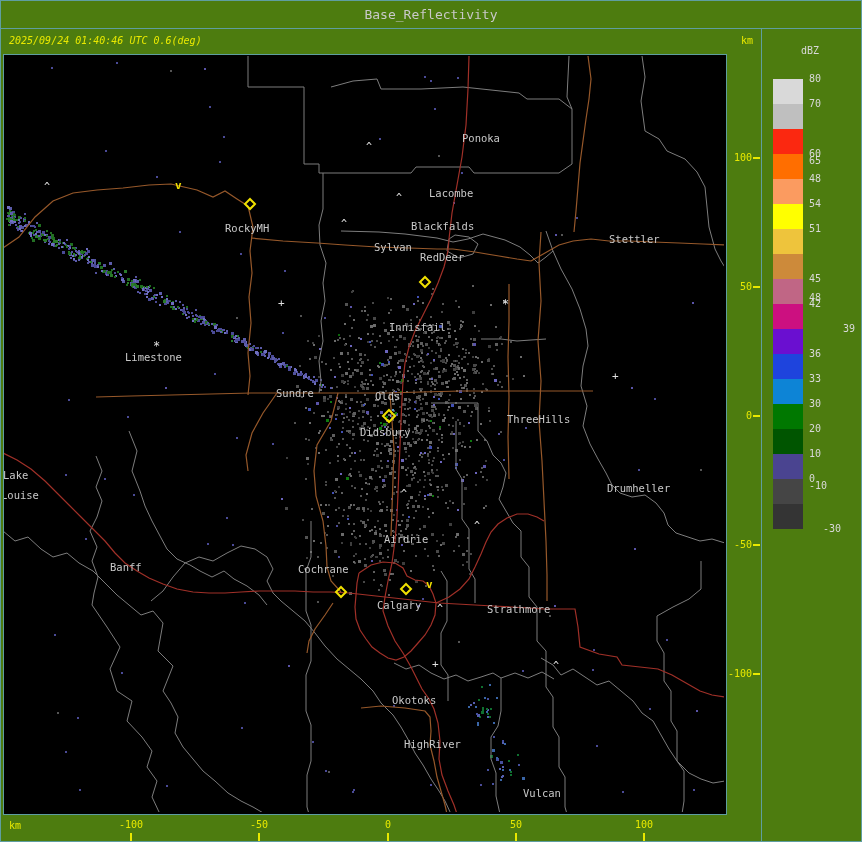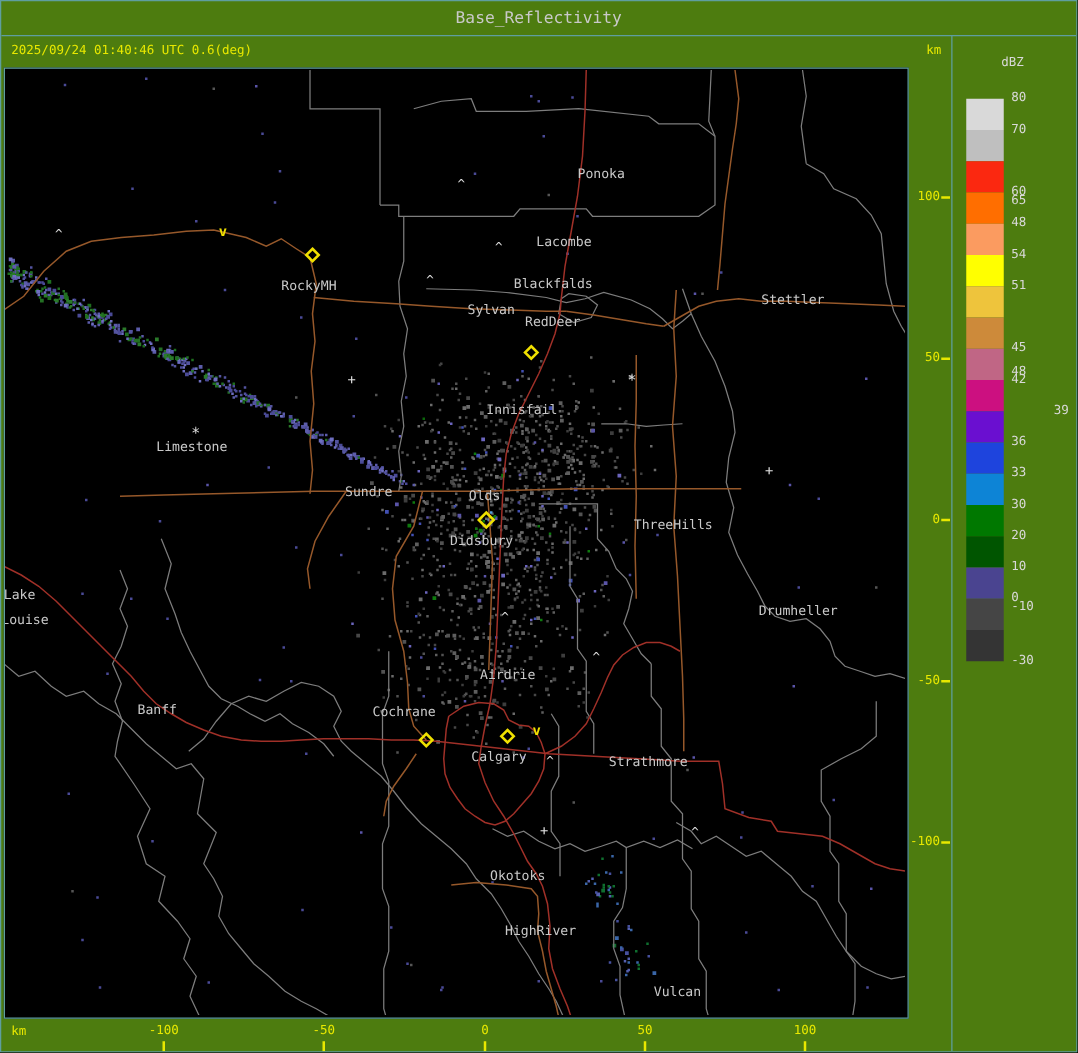--- a/index.html
+++ b/index.html
@@ -2,21 +2,21 @@
 <html><head>
 <meta charset="utf-8">
 <style>
   html,body{margin:0;padding:0;background:#000;}
   #app{position:relative;width:862px;height:842px;background:#4d7c0f;
        font-family:"DejaVu Sans Mono","Liberation Mono",monospace;
        box-sizing:border-box;border:1px solid #5f9ea0;overflow:hidden;}
   .titlebar{position:absolute;left:0;top:0;width:860px;height:27px;
        border-bottom:1px solid #5f9ea0;display:flex;align-items:center;justify-content:center;}
   .titletext{color:#c9c9c9;font-size:13px;letter-spacing:0px;}
-  .datetext{position:absolute;left:8px;top:34px;color:#e8e800;font-size:10px;white-space:pre;}
+  .datetext{position:absolute;left:8px;top:34px;color:#e8e800;font-size:10px;white-space:pre;font-style:italic;}
   .km-header{position:absolute;left:712px;top:34px;width:40px;text-align:right;color:#e8e800;font-size:10px;}
   .vdivider{position:absolute;left:760px;top:27px;width:1px;height:813px;background:#5f9ea0;}
   .mapframe{position:absolute;left:2px;top:53px;width:722px;height:759px;
        border:1px solid #5f9ea0;box-sizing:content-box;background:#000;}
   #mapsvg{position:absolute;left:3px;top:54px;}
   .dbz-title{position:absolute;left:800px;top:44px;color:#d9d9d9;font-size:10px;}
   .swatch{position:absolute;left:772px;width:30px;height:25px;}
   .cb-label{position:absolute;left:808px;width:46px;height:12px;color:#d9d9d9;font-size:10px;line-height:12px;}
   .rtick-label{position:absolute;left:703px;width:48px;text-align:right;color:#e8e800;font-size:10px;height:12px;line-height:12px;}
   .rtick-mark{position:absolute;left:752px;width:7px;height:2px;background:#e8e800;}
@@ -1951,21 +1951,21 @@
       <div class="cb-label" style="top: 272px;">45</div>
       <div class="cb-label" style="top: 297px;">42</div>
       <div class="cb-label" style="top: 322px; text-align: right;">39</div>
       <div class="cb-label" style="top: 347px;">36</div>
       <div class="cb-label" style="top: 372px;">33</div>
       <div class="cb-label" style="top: 397px;">30</div>
       <div class="cb-label" style="top: 422px;">20</div>
       <div class="cb-label" style="top: 447px;">10</div>
       <div class="cb-label" style="top: 472px;">0</div>
       <div class="cb-label" style="top: 479px;">-10</div>
-      <div class="cb-label" style="top: 522px;">-30</div>
+      <div class="cb-label" style="top: 522px; text-align: center;">-30</div>
     </div>
   <div id="right-axis">
       <div class="rtick-label" style="top: 151px;">100</div>
       <div class="rtick-mark" style="top: 156px;"></div>
       <div class="rtick-label" style="top: 280px;">50</div>
       <div class="rtick-mark" style="top: 285px;"></div>
       <div class="rtick-label" style="top: 409px;">0</div>
       <div class="rtick-mark" style="top: 414px;"></div>
       <div class="rtick-label" style="top: 538px;">-50</div>
       <div class="rtick-mark" style="top: 543px;"></div>

